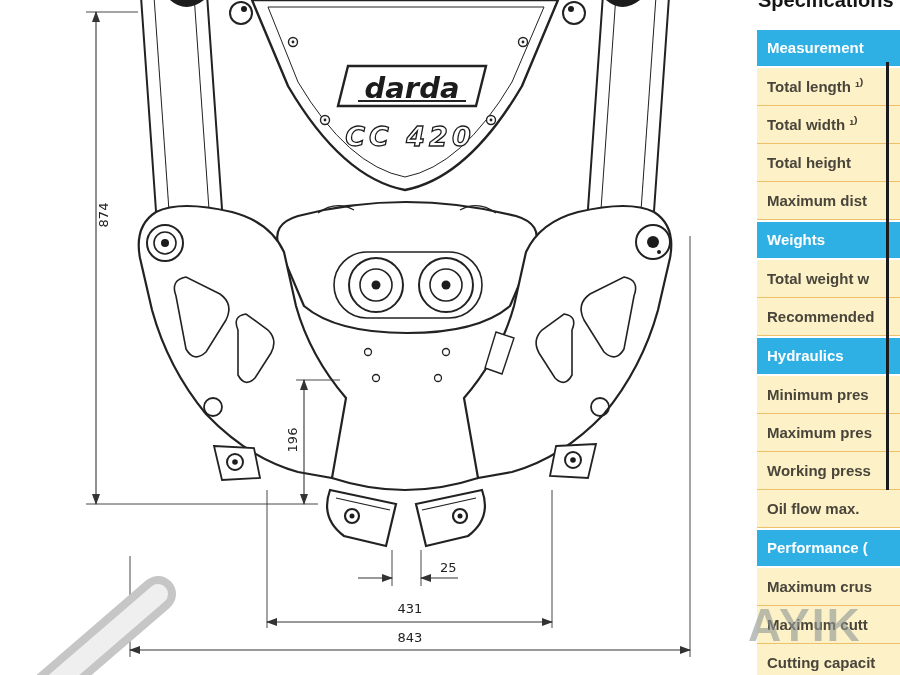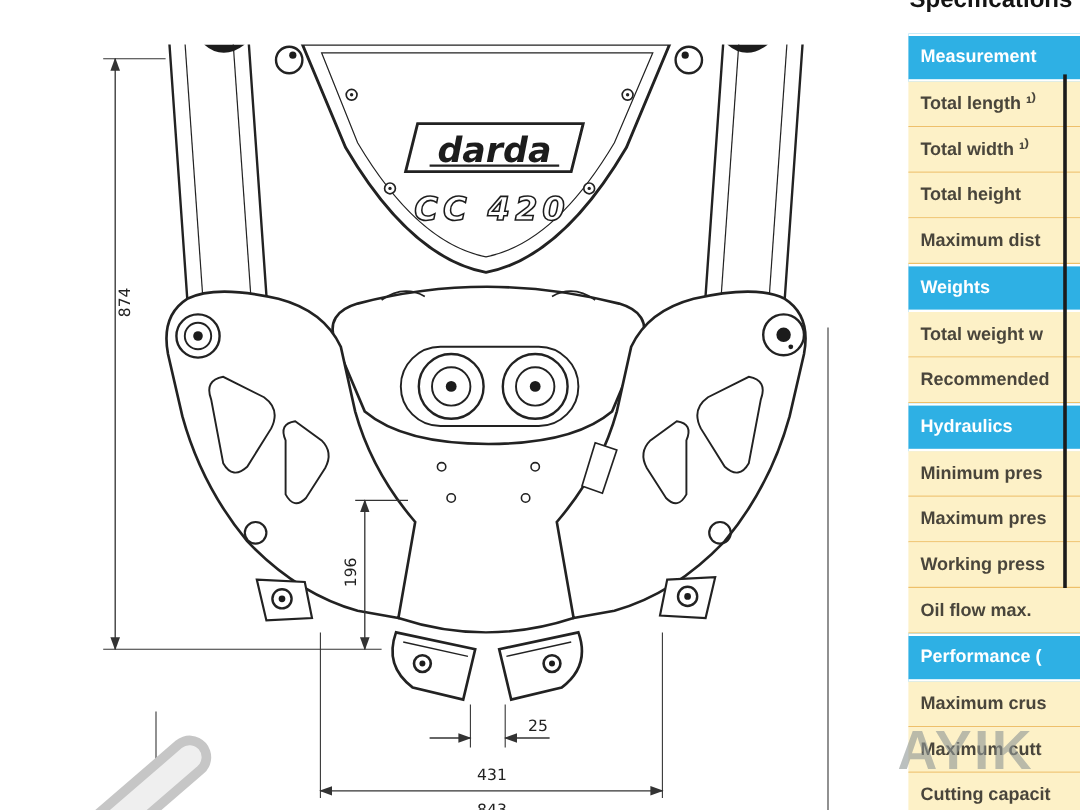--- a/index.html
+++ b/index.html
@@ -1,20 +1,20 @@
 <!DOCTYPE html>
 <html><head>
 <meta charset="utf-8">
 <style>
   html,body { margin:0; padding:0; }
   body {
     width:900px; height:675px; overflow:hidden; position:relative;
     background:#ffffff; font-family:"Liberation Sans", sans-serif;
   }
-  .drawing-wrap { position:absolute; left:0; top:0; width:755px; height:600px;margin-top:37px; }
+  .drawing-wrap { position:absolute; left:0; top:0; width:755px; height:600px; }
   .spec-title {
     position:absolute; left:758px; top:-11px;
     font-size:20px; font-weight:bold; color:#141414; white-space:nowrap;
   }
   .spec-table { position:absolute; left:757px; top:28px; width:210px; }
   .spec-row {
     box-sizing:border-box; padding-left:10px; white-space:nowrap; overflow:hidden;
     font-size:15px; font-weight:bold;
   }
   .spec-row.header {

